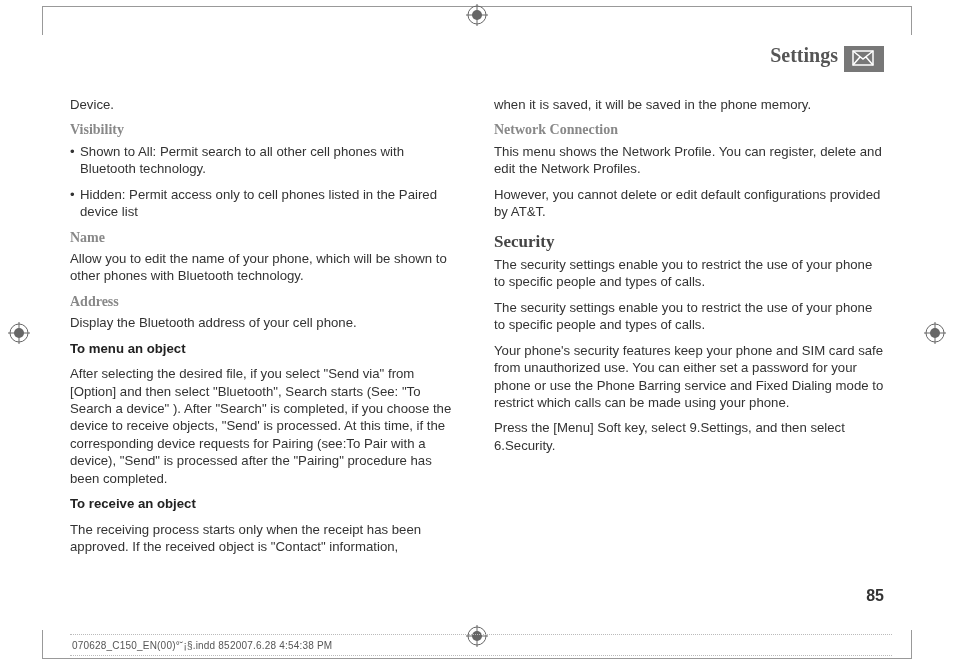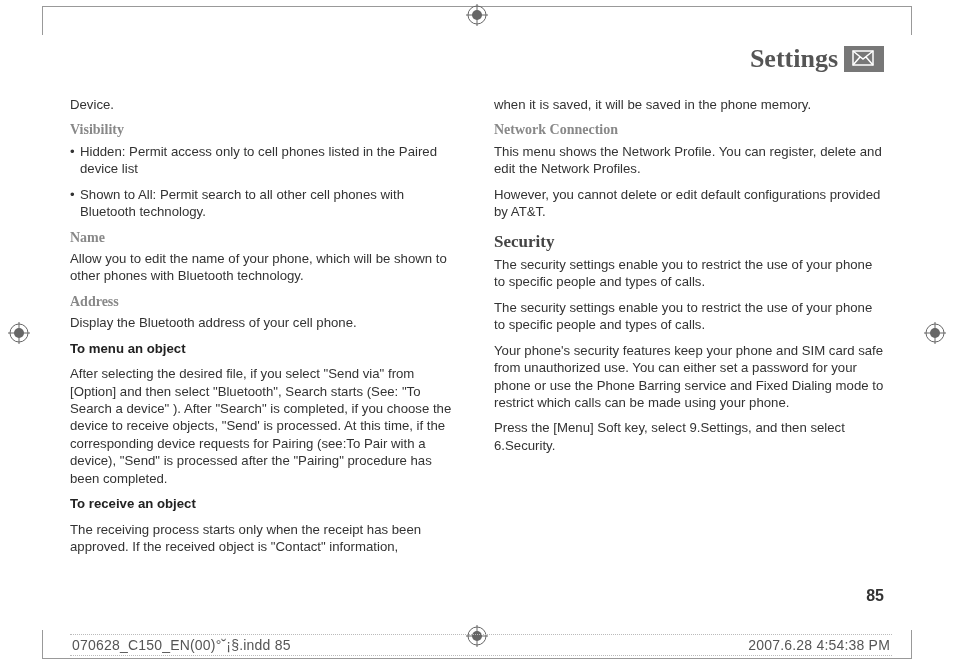--- a/index.html
+++ b/index.html
@@ -12,34 +12,34 @@
   .crop.bottom::before,.crop.bottom::after{content:"";position:absolute;bottom:0;width:1px;height:28px;background:#999}
   .crop.bottom::before{left:0}.crop.bottom::after{right:0}
   .regmark{position:absolute;width:22px;height:22px}
   .regmark svg{width:22px;height:22px;display:block}
   .regmark.tc{top:4px;left:calc(50% - 11px)}
   .regmark.bc{bottom:18px;left:calc(50% - 11px)}
   .regmark.ml{top:calc(50% - 11px);left:8px}
   .regmark.mr{top:calc(50% - 11px);right:8px}
   .page{position:absolute;top:44px;left:70px;right:70px;bottom:60px}
   .header{position:absolute;top:0;right:0;left:0;height:36px}
-  .header-title{position:absolute;top:0;right:46px;font-family:Georgia,'Times New Roman',serif;font-weight:bold;font-size:26px;color:#555}
+  .header-title{position:absolute;top:0;right:46px;font-family:Georgia,'Times New Roman',serif;font-weight:bold;font-size:20px;color:#555}
   .header-tab{position:absolute;top:2px;right:0;width:40px;height:26px;background:#777}
   .header-tab svg{position:absolute;left:8px;top:4px;width:22px;height:16px;fill:none;stroke:#fff;stroke-width:1.5}
   .cols{position:absolute;top:52px;left:0;right:0;bottom:18px;display:flex;gap:34px}
   .col{flex:1;font-size:13.2px;line-height:1.32;color:#333}
   .col p{margin:0 0 8px 0}
   .h-sub{font-family:Georgia,'Times New Roman',serif;font-weight:bold;font-size:14px;color:#888;margin:6px 0 3px 0}
   .h-sec{font-family:Georgia,'Times New Roman',serif;font-weight:bold;font-size:17px;color:#444;margin:10px 0 3px 0}
   .bold{font-weight:bold;color:#222;margin:4px 0 2px 0}
   .bullet{position:relative;padding-left:10px;margin:0 0 4px 2px}
   .bullet::before{content:"• ";position:absolute;left:0;top:0}
   .hang{text-indent:-0px}
   .pgnum{position:absolute;right:0;bottom:0;font-size:16px;font-weight:bold;color:#333}
-  .footer{position:absolute;left:70px;right:62px;bottom:9px;height:20px;border-top:1px dotted #bbb;border-bottom:1px dotted #bbb;font-size:14px;color:#555;display:flex;align-items:center;justify-content:space-between;padding:0 2px}
+  .footer{position:absolute;left:70px;right:62px;bottom:9px;height:20px;border-top:1px dotted #bbb;border-bottom:1px dotted #bbb;font-size:10px;color:#555;display:flex;align-items:center;padding:0 2px}
   .footer .left{letter-spacing:.2px}
   .footer .right{letter-spacing:.2px}
 </style>
 </head>
 <body>
 
 <div class="sheet">
   <div class="crop top"></div>
   <div class="crop bottom"></div>
 
@@ -85,22 +85,22 @@
             <path d="M1 1 L11 9 L21 1 M1 15 L8 7 M21 15 L14 7"></path>
           </svg>
       </span>
     </div>
 
     <div class="cols">
       <div class="col">
         <p>Device.</p>
 
         <div class="h-sub">Visibility</div>
+        <p class="bullet hang">Shown to All: Permit search to all other cell phones with Bluetooth technology.</p>
         <p class="bullet hang">Hidden: Permit access only to cell phones listed in the Paired device list</p>
-        <p class="bullet hang">Shown to All: Permit search to all other cell phones with Bluetooth technology.</p>
 
         <div class="h-sub">Name</div>
         <p>Allow you to edit the name of your phone, which will be shown to other phones with Bluetooth technology.</p>
 
         <div class="h-sub">Address</div>
         <p>Display the Bluetooth address of your cell phone.</p>
         <p class="bold">To menu an object</p>
         <p>After selecting the desired file, if you select "Send via" from [Option] and then select "Bluetooth", Search starts (See: "To Search a device" ). After "Search" is completed, if you choose the device to receive objects, "Send' is processed. At this time, if the corresponding device requests for Pairing (see:To Pair with a device), "Send" is processed after the "Pairing" procedure has been completed.</p>
         <p class="bold">To receive an object</p>
         <p>The receiving process starts only when the receipt has been approved. If the received object is "Contact" information,</p>

